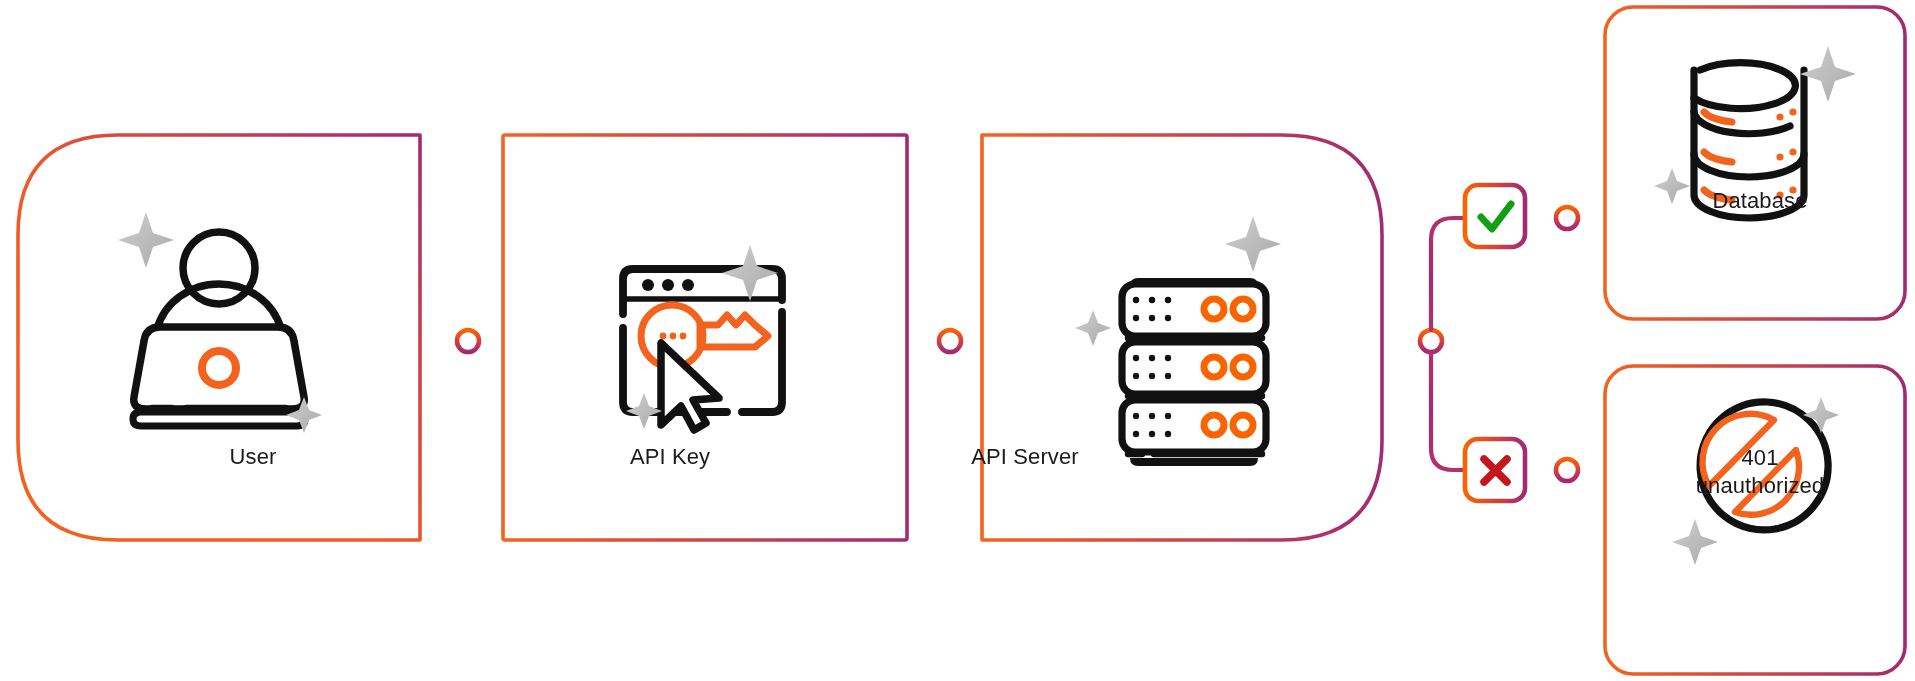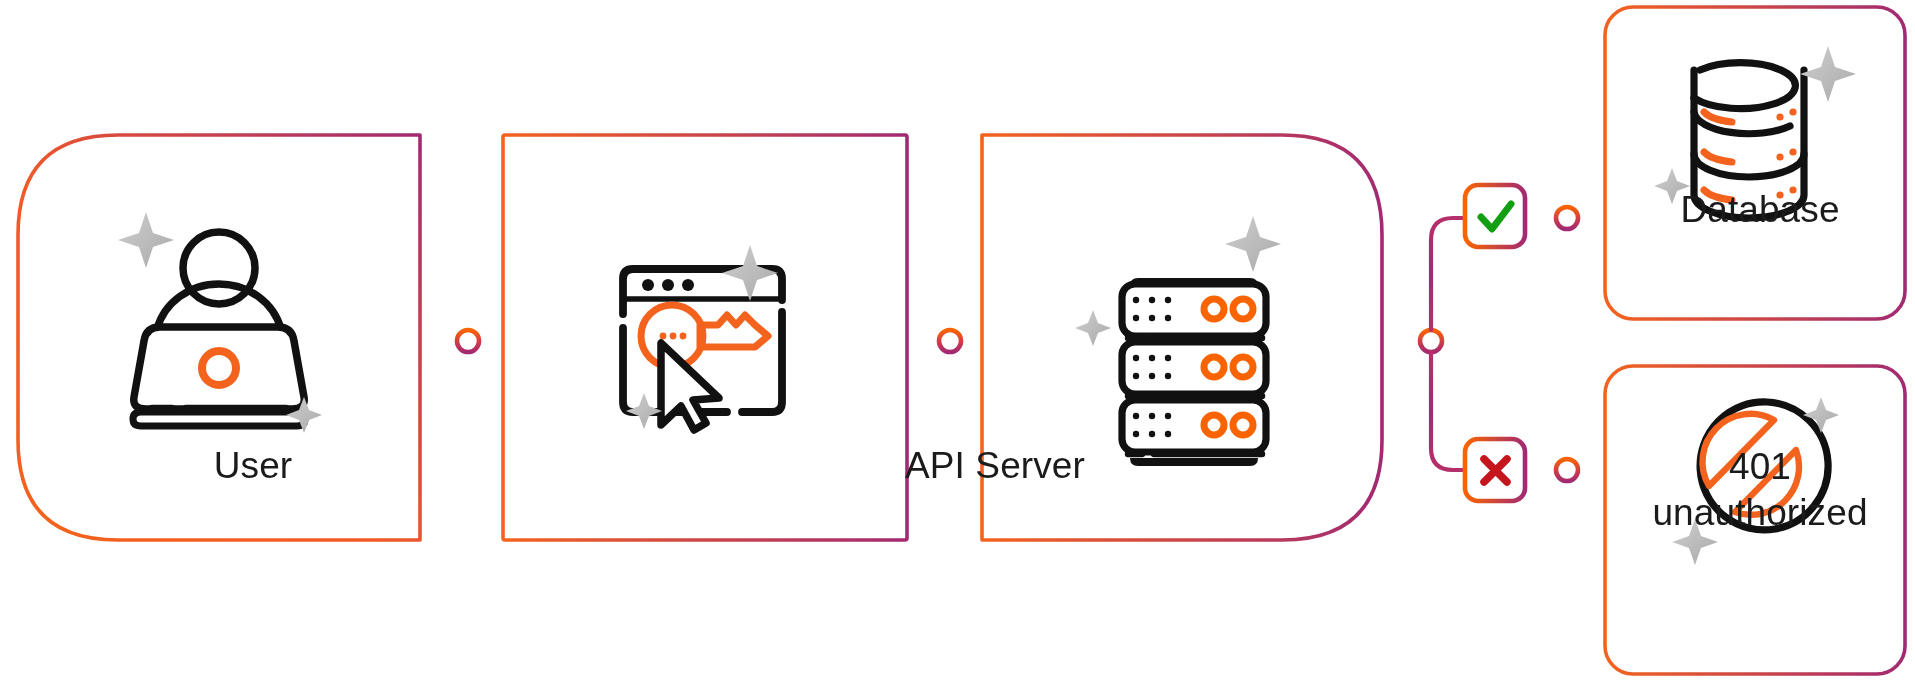--- a/index.html
+++ b/index.html
@@ -15,29 +15,29 @@
     background:#ffffff;
     overflow:hidden;
   }
   .layer{position:absolute;left:0;top:0;width:1915px;height:681px;}
   svg.layer{overflow:visible;}
 
   .node-label{
     position:absolute;
     text-align:center;
     color:#1b1b1b;
-    font-size:37px;
+    font-size:22px;
     line-height:1.25;
     letter-spacing:.1px;
     white-space:pre-line;
     font-family:"Liberation Sans","DejaVu Sans",sans-serif;
   }
   .lbl-user{left:98px;top:443px;width:310px;}
   .lbl-apikey{left:505px;top:443px;width:330px;}
-  .lbl-apiserver{left:830px;top:443px;width:330px;}
+  .lbl-apiserver{left:860px;top:443px;width:330px;}
   .lbl-database{left:1620px;top:187px;width:280px;}
   .lbl-401{left:1620px;top:444px;width:280px;text-align:center;}
 </style>
 </head>
 <body>
 
 <div id="stage">
 
   <svg class="layer" viewBox="0 0 1915 681" xmlns="http://www.w3.org/2000/svg">
     <defs>
@@ -240,18 +240,19 @@
       <path d="M1253,216 L1260,237 L1281,244 L1260,251 L1253,272 L1246,251 L1225,244 L1246,237 Z"></path>
       <path d="M1093,310 L1098,323 L1111,328 L1098,333 L1093,346 L1088,333 L1075,328 L1088,323 Z"></path>
       <path d="M1828,46 L1835,67 L1856,74 L1835,81 L1828,102 L1821,81 L1800,74 L1821,67 Z"></path>
       <path d="M1672,168 L1677,181 L1690,186 L1677,191 L1672,204 L1667,191 L1654,186 L1667,181 Z"></path>
       <path d="M1821,397 L1826,410 L1839,415 L1826,420 L1821,433 L1816,420 L1803,415 L1816,410 Z"></path>
       <path d="M1695,519 L1701,536 L1718,542 L1701,548 L1695,565 L1689,548 L1672,542 L1689,536 Z"></path>
     </g>
   </svg>
 
   <div class="node-label lbl-user">User</div>
+  <div class="node-label lbl-apikey">API Key</div>
   <div class="node-label lbl-apiserver">API Server</div>
   <div class="node-label lbl-database">Database</div>
   <div class="node-label lbl-401">401
 unauthorized</div>
 
 </div>
 
 </body></html>

